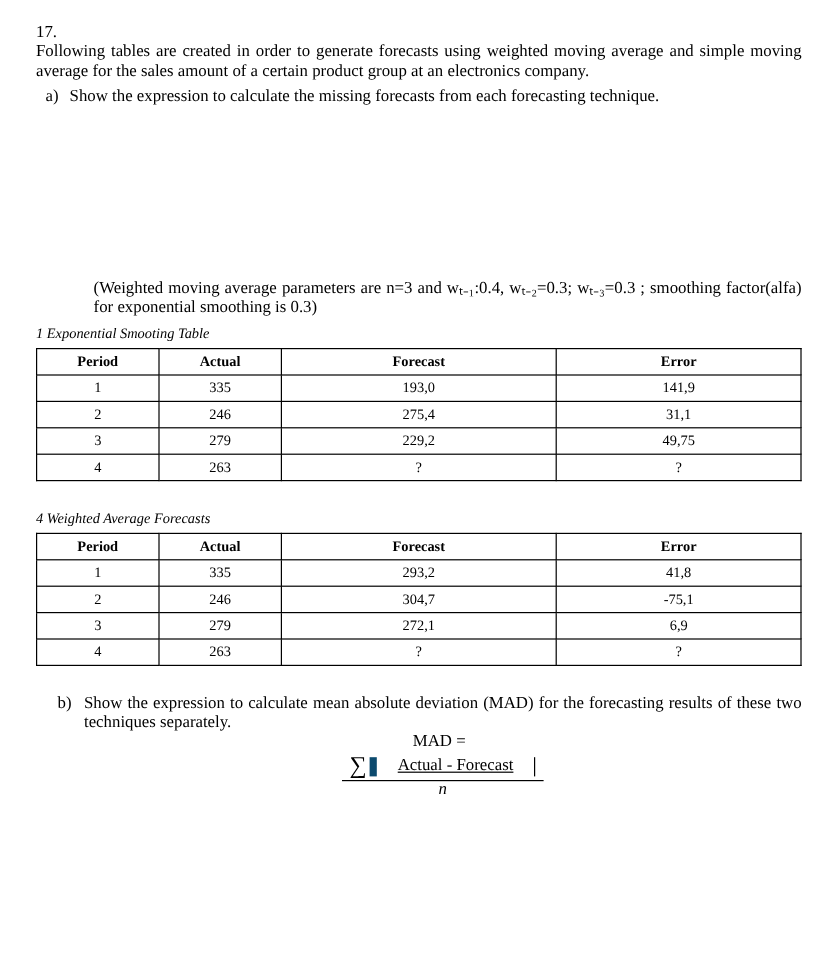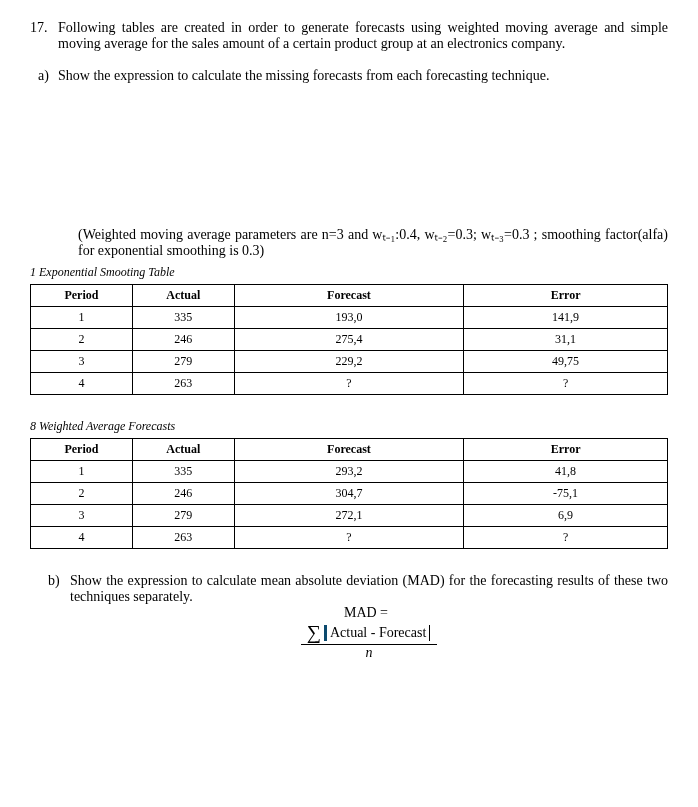--- a/index.html
+++ b/index.html
@@ -7,21 +7,22 @@
       padding: 20px 30px;
       font-family: 'Times New Roman', Times, serif;
       font-size: 14px;
       color: #000;
       width: 698px;
       box-sizing: border-box;
       background: #fff;
     }
     .question-block {
       display: flex;
-      margin-bottom: 16px;
+      margin-bottom: 5px;
+      flex-direction: column;
     }
     .question-number {
       width: 28px;
       flex-shrink: 0;
     }
     .question-text {
       flex: 1;
       text-align: justify;
       font-family: Liberation Serif, serif;
     }
@@ -103,24 +104,25 @@
     }
     .fraction .den {
       padding: 0 6px;
       font-style: italic;
     }
     .sigma {
       font-size: 20px;
       margin-right: 2px;
     }
     .abs-bar {
-      border-left: 3px solid #0c4a6e;
+      border-left: 6px solid #0c4a6e;
       border-right: 1px solid #000;
-      padding: 0 3px;
+      padding: 0 17px;
       margin: 0 1px;
+      text-decoration: underline;
     }
   </style>
 </head>
 <body>
 
 <div class="question-block">
   <div class="question-number">17.</div>
   <div class="question-text">Following tables are created in order to generate forecasts using  weighted moving average and simple moving average for the sales amount of a certain product group at an electronics company.</div>
 </div>
 
@@ -162,21 +164,21 @@
   </tr>
   <tr>
     <td>4</td>
     <td>263</td>
     <td>?</td>
     <td>?</td>
   </tr>
 </tbody>
   </table>
 
-<div class="caption">8 Weighted Average Forecasts</div>
+<div class="caption">4 Weighted Average Forecasts</div>
 <table>
   <tbody>
       <tr>
     <th class="col-period">Period</th>
     <th class="col-actual">Actual</th>
     <th class="col-forecast">Forecast</th>
     <th class="col-error">Error</th>
   </tr>
   <tr>
     <td>1</td>

